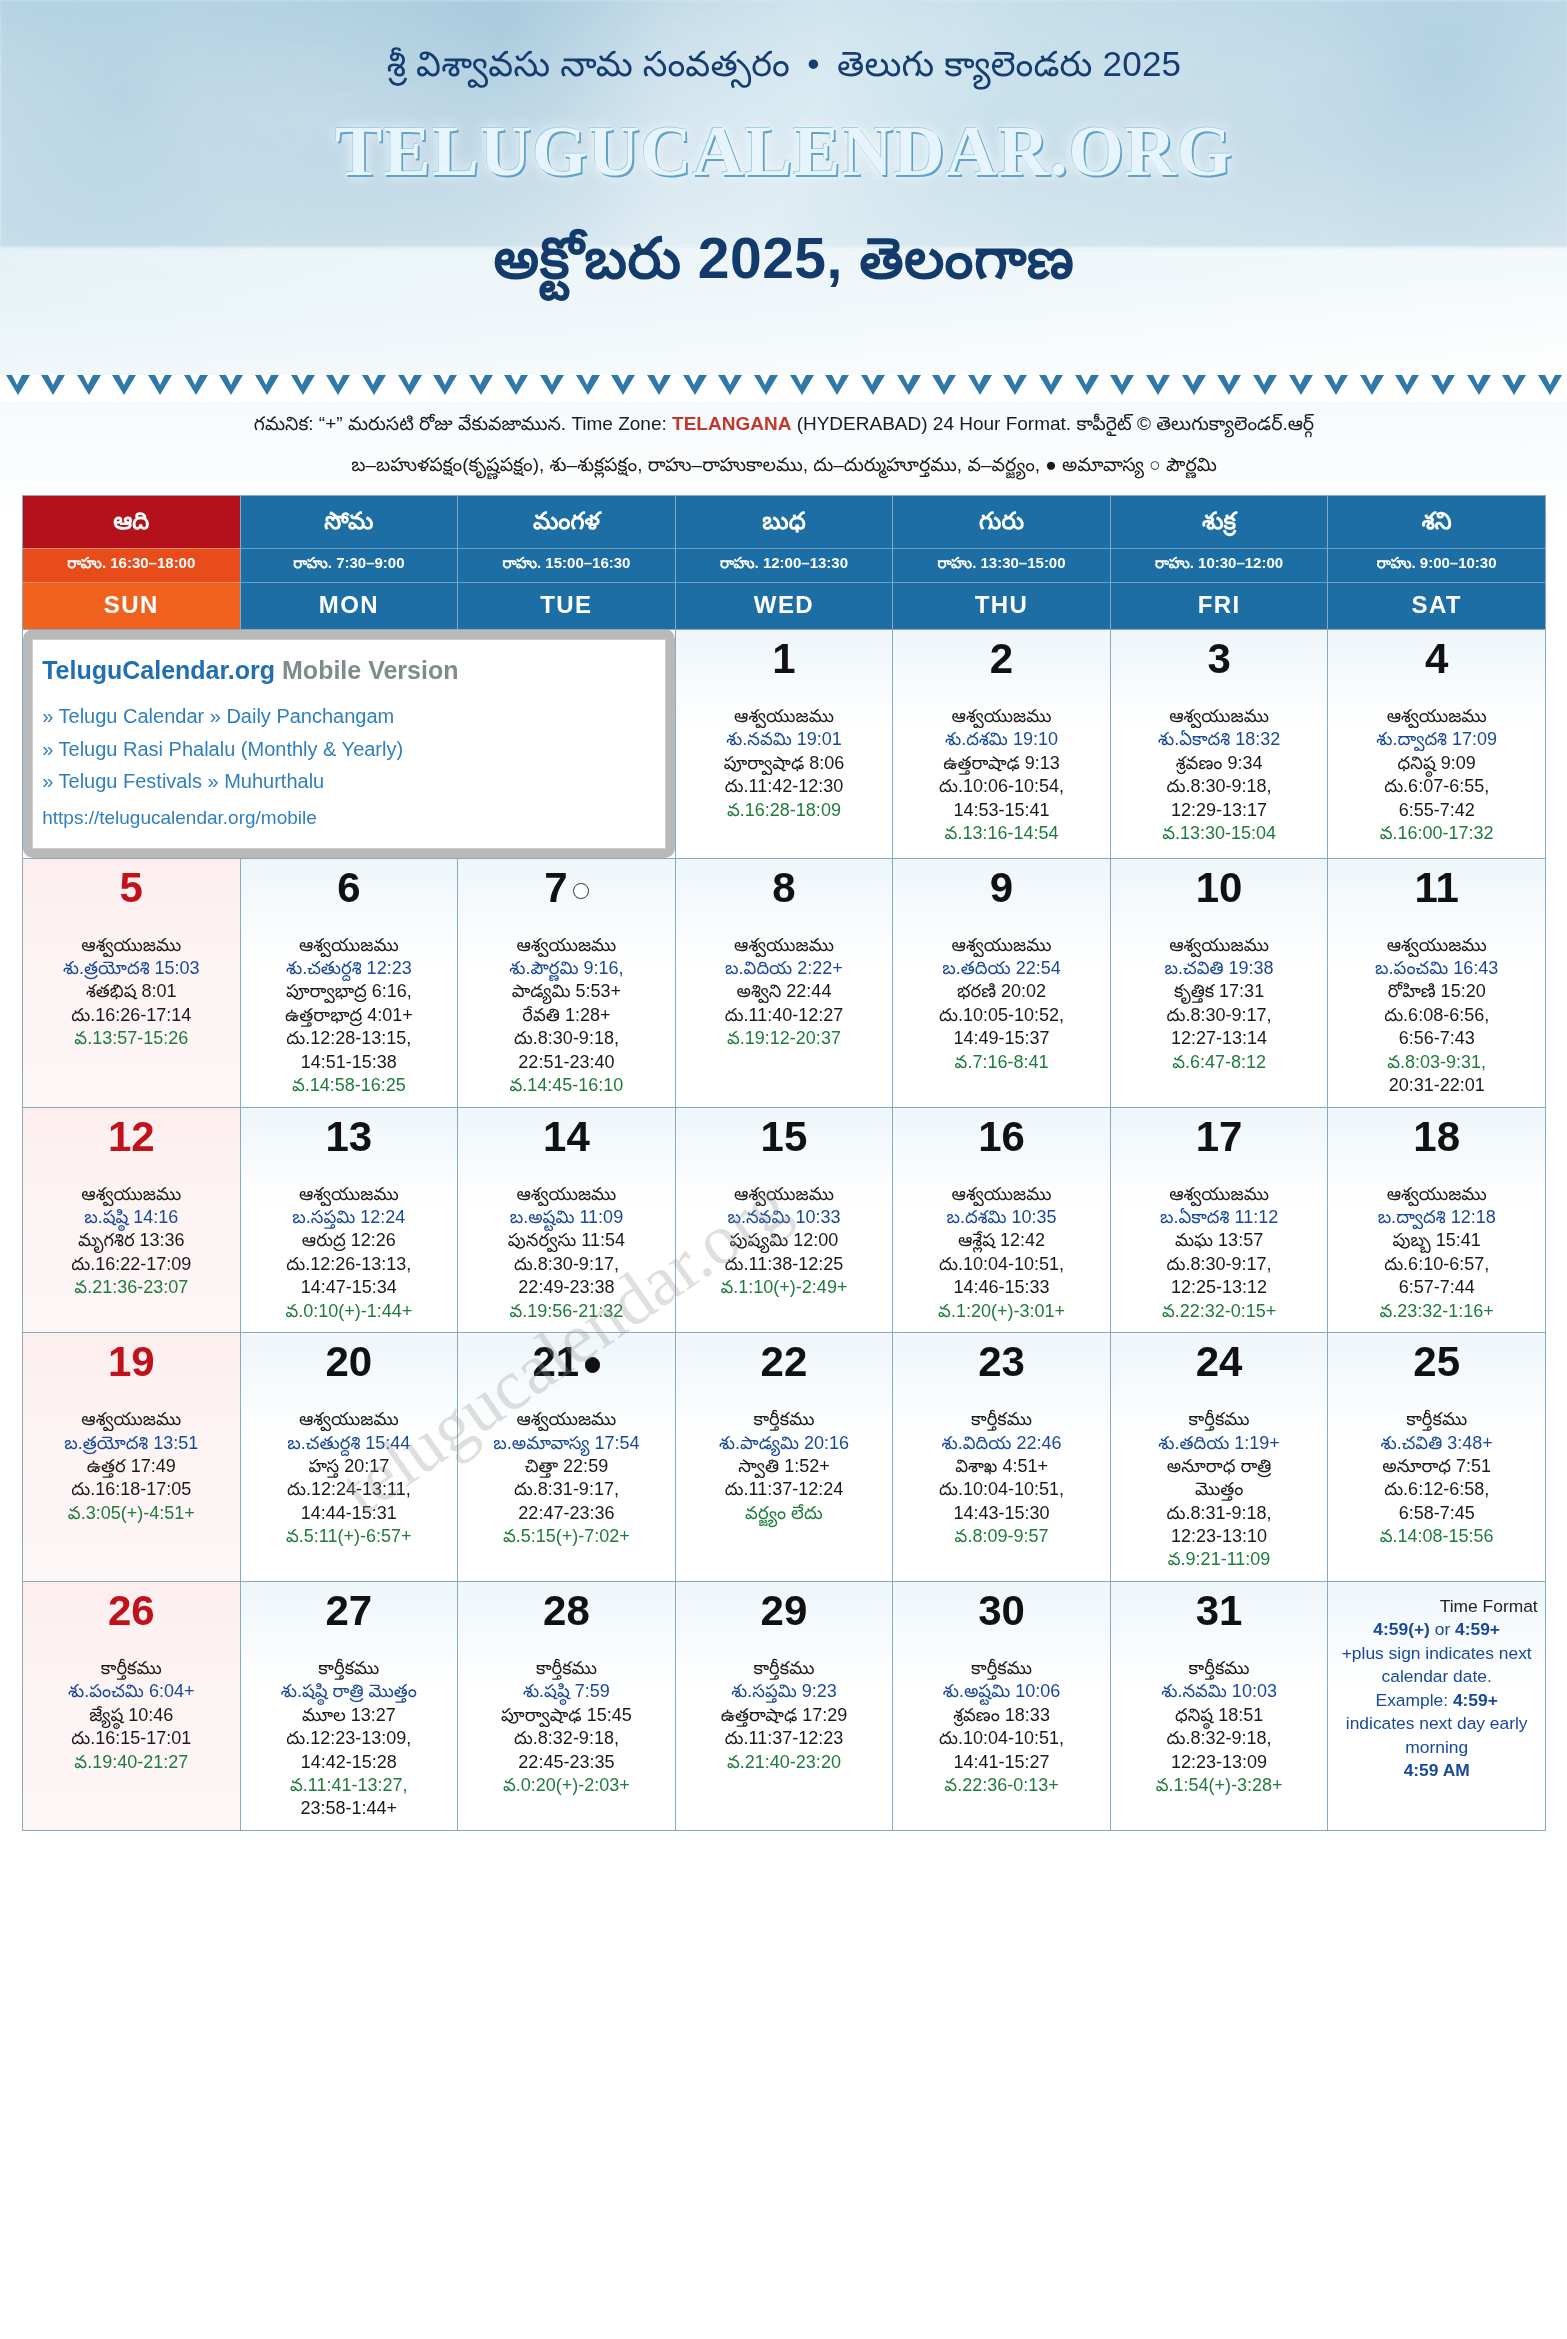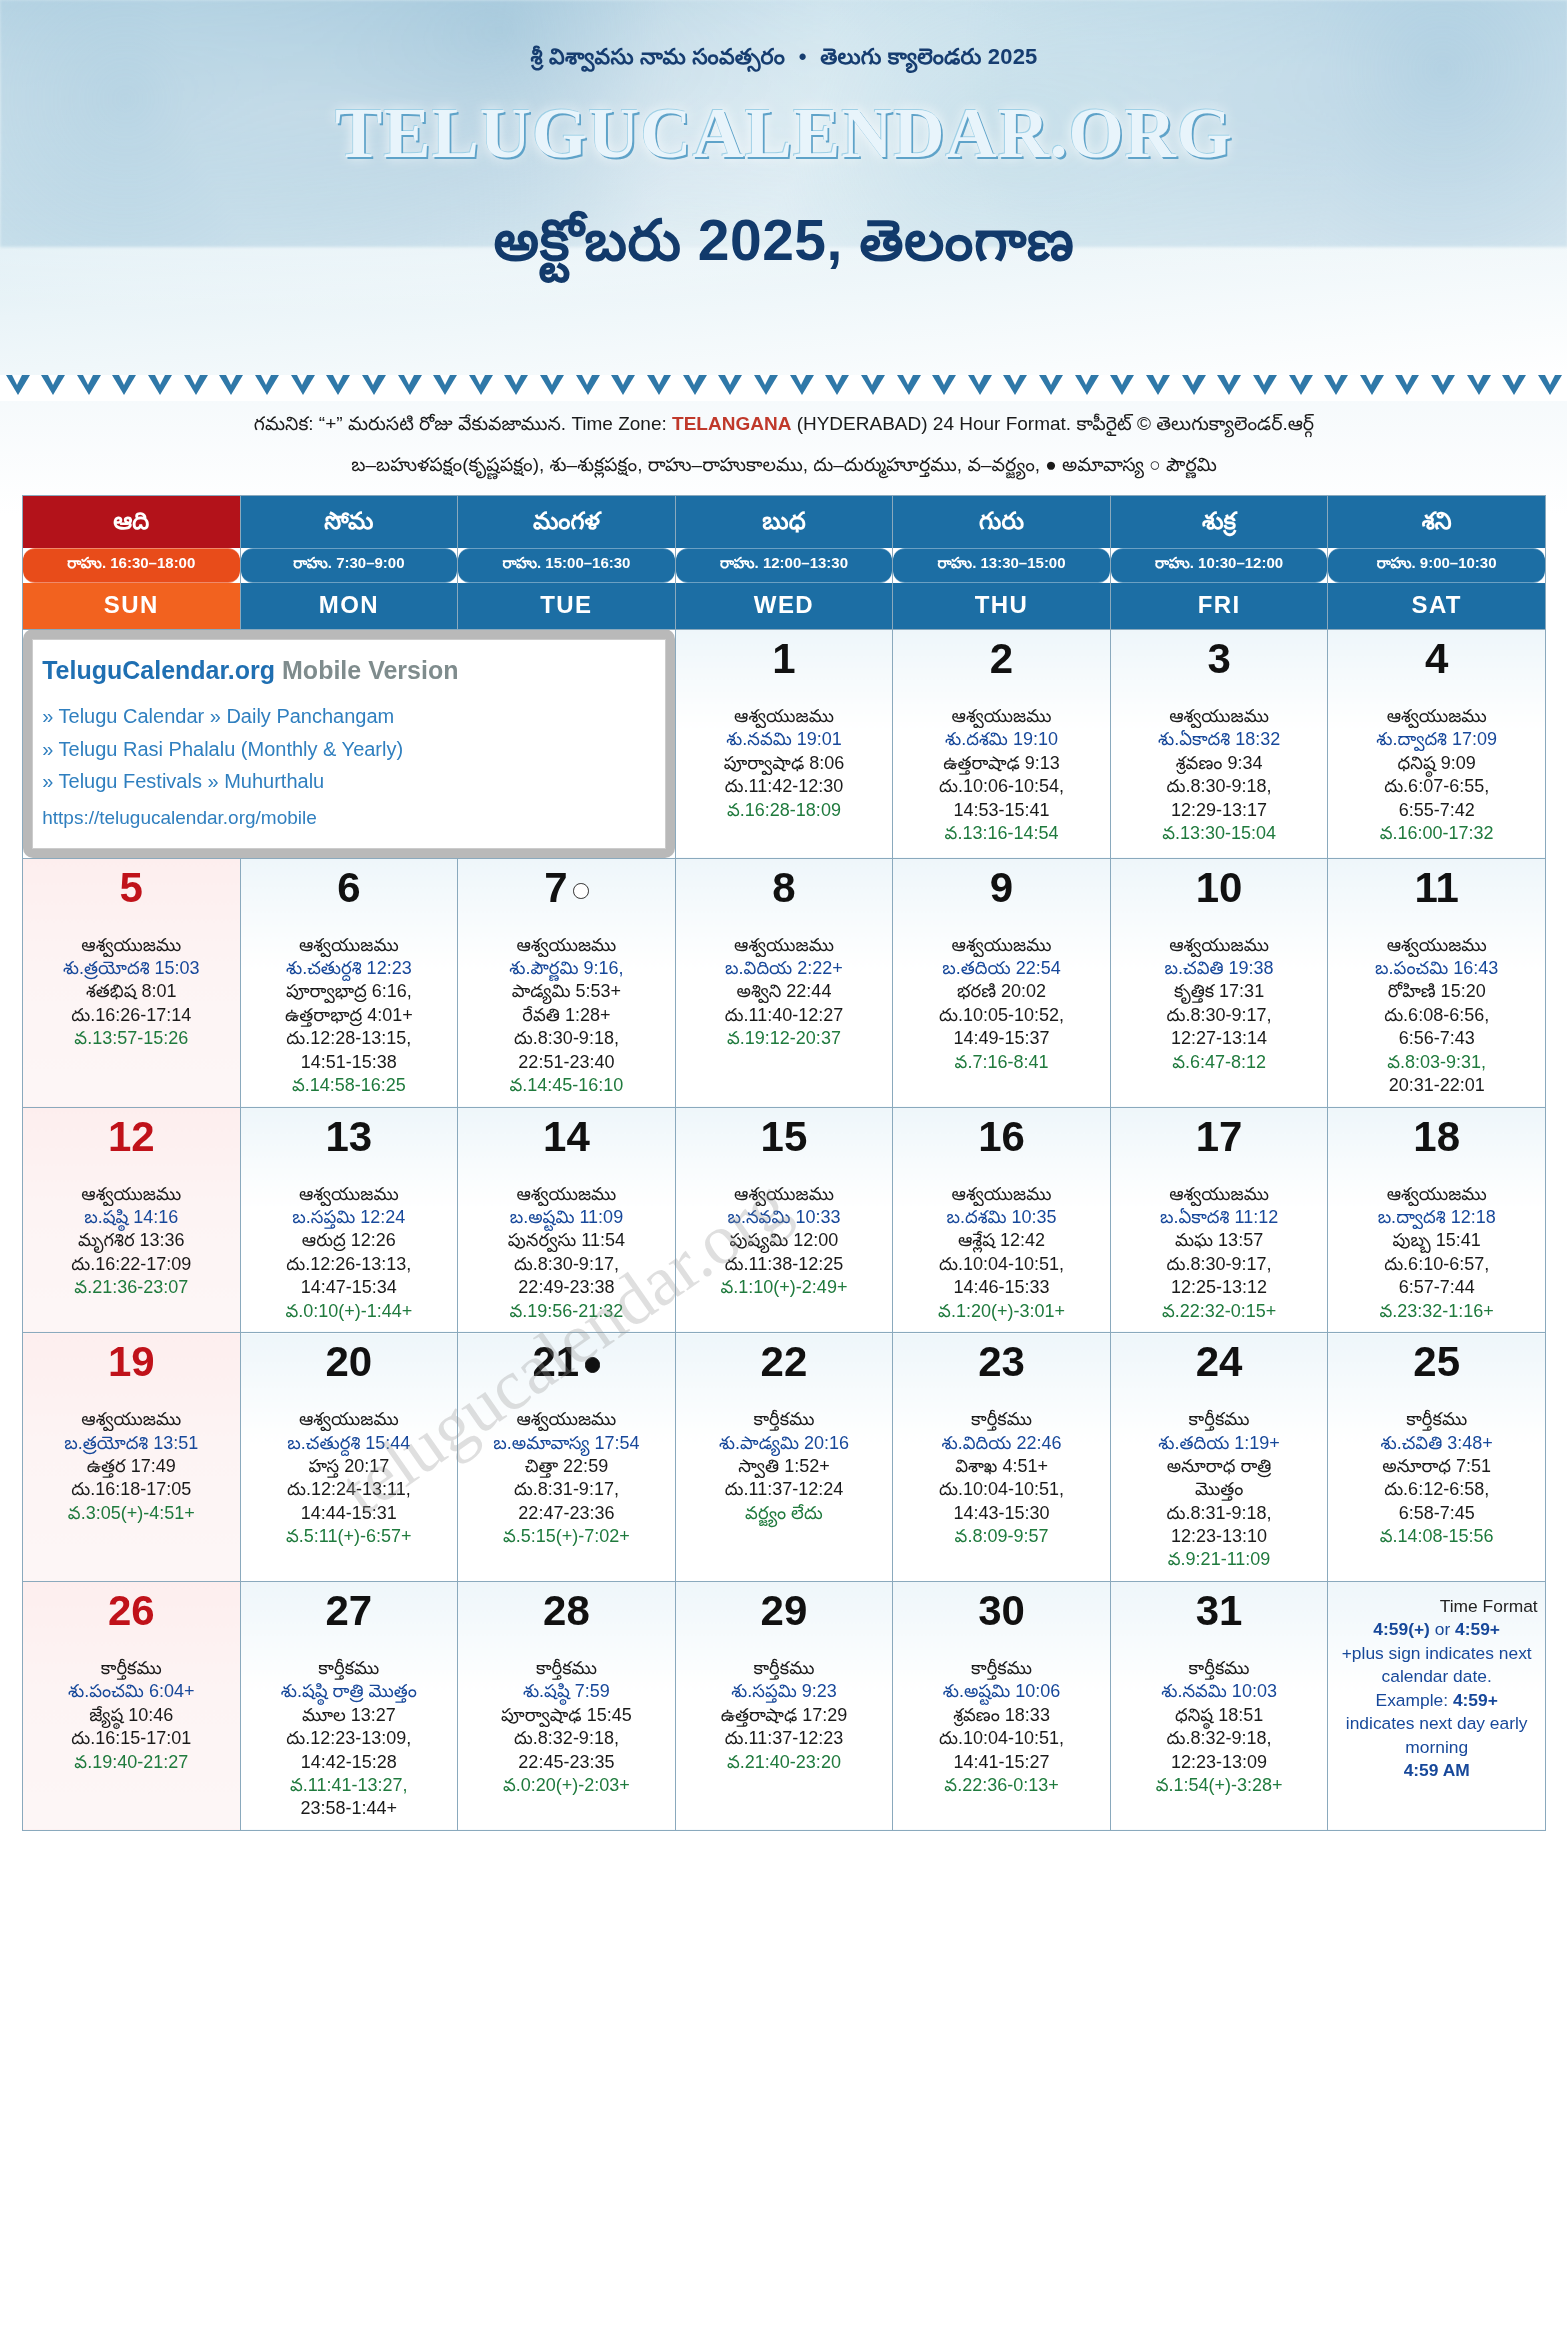--- a/index.html
+++ b/index.html
@@ -42,22 +42,22 @@
       radial-gradient(circle at 92% 28%, rgba(125,175,205,0.5) 0%, rgba(125,175,205,0) 33%);
     filter: blur(1.8px);
   }
   .banner-inner {
     position: relative;
     z-index: 2;
     text-align: center;
   }
   .samvatsaram {
     padding-top: 44px;
-    font-size: 22px;
-    font-weight: bold;
+    font-size: 35px;
+    font-weight: normal;
     color: #163d70;
     letter-spacing: 0.2px;
   }
   .samvatsaram .dot {
     color: #163d70;
     padding: 0 7.3px;
   }
   .sitename {
     margin-top: 18.3px;
     font-family: "Liberation Serif", serif;
@@ -143,21 +143,20 @@
     padding: 11px 1.8px 7.3px 1.8px;
     background: #1c6ea4;
   }
   .dow-te.sun { background: #b3121a; }
   .dow-rahu {
     font-size: 15px;
     padding: 5.5px 1.8px 6.4px 1.8px;
     background: #1c6ea4;
     border-top: 0.9px solid rgba(255,255,255,0.35);
     border-bottom: 0.9px solid rgba(255,255,255,0.35);
-    border-radius: 12px;
   }
   .dow-rahu.sun { background: #e84c1a; }
   .dow-en {
     font-size: 24px;
     font-weight: bold;
     letter-spacing: 1.4px;
     padding: 8.2px 1.8px 10px 1.8px;
     background: #1c6ea4;
   }
   .dow-en.sun { background: #f2621f; }

